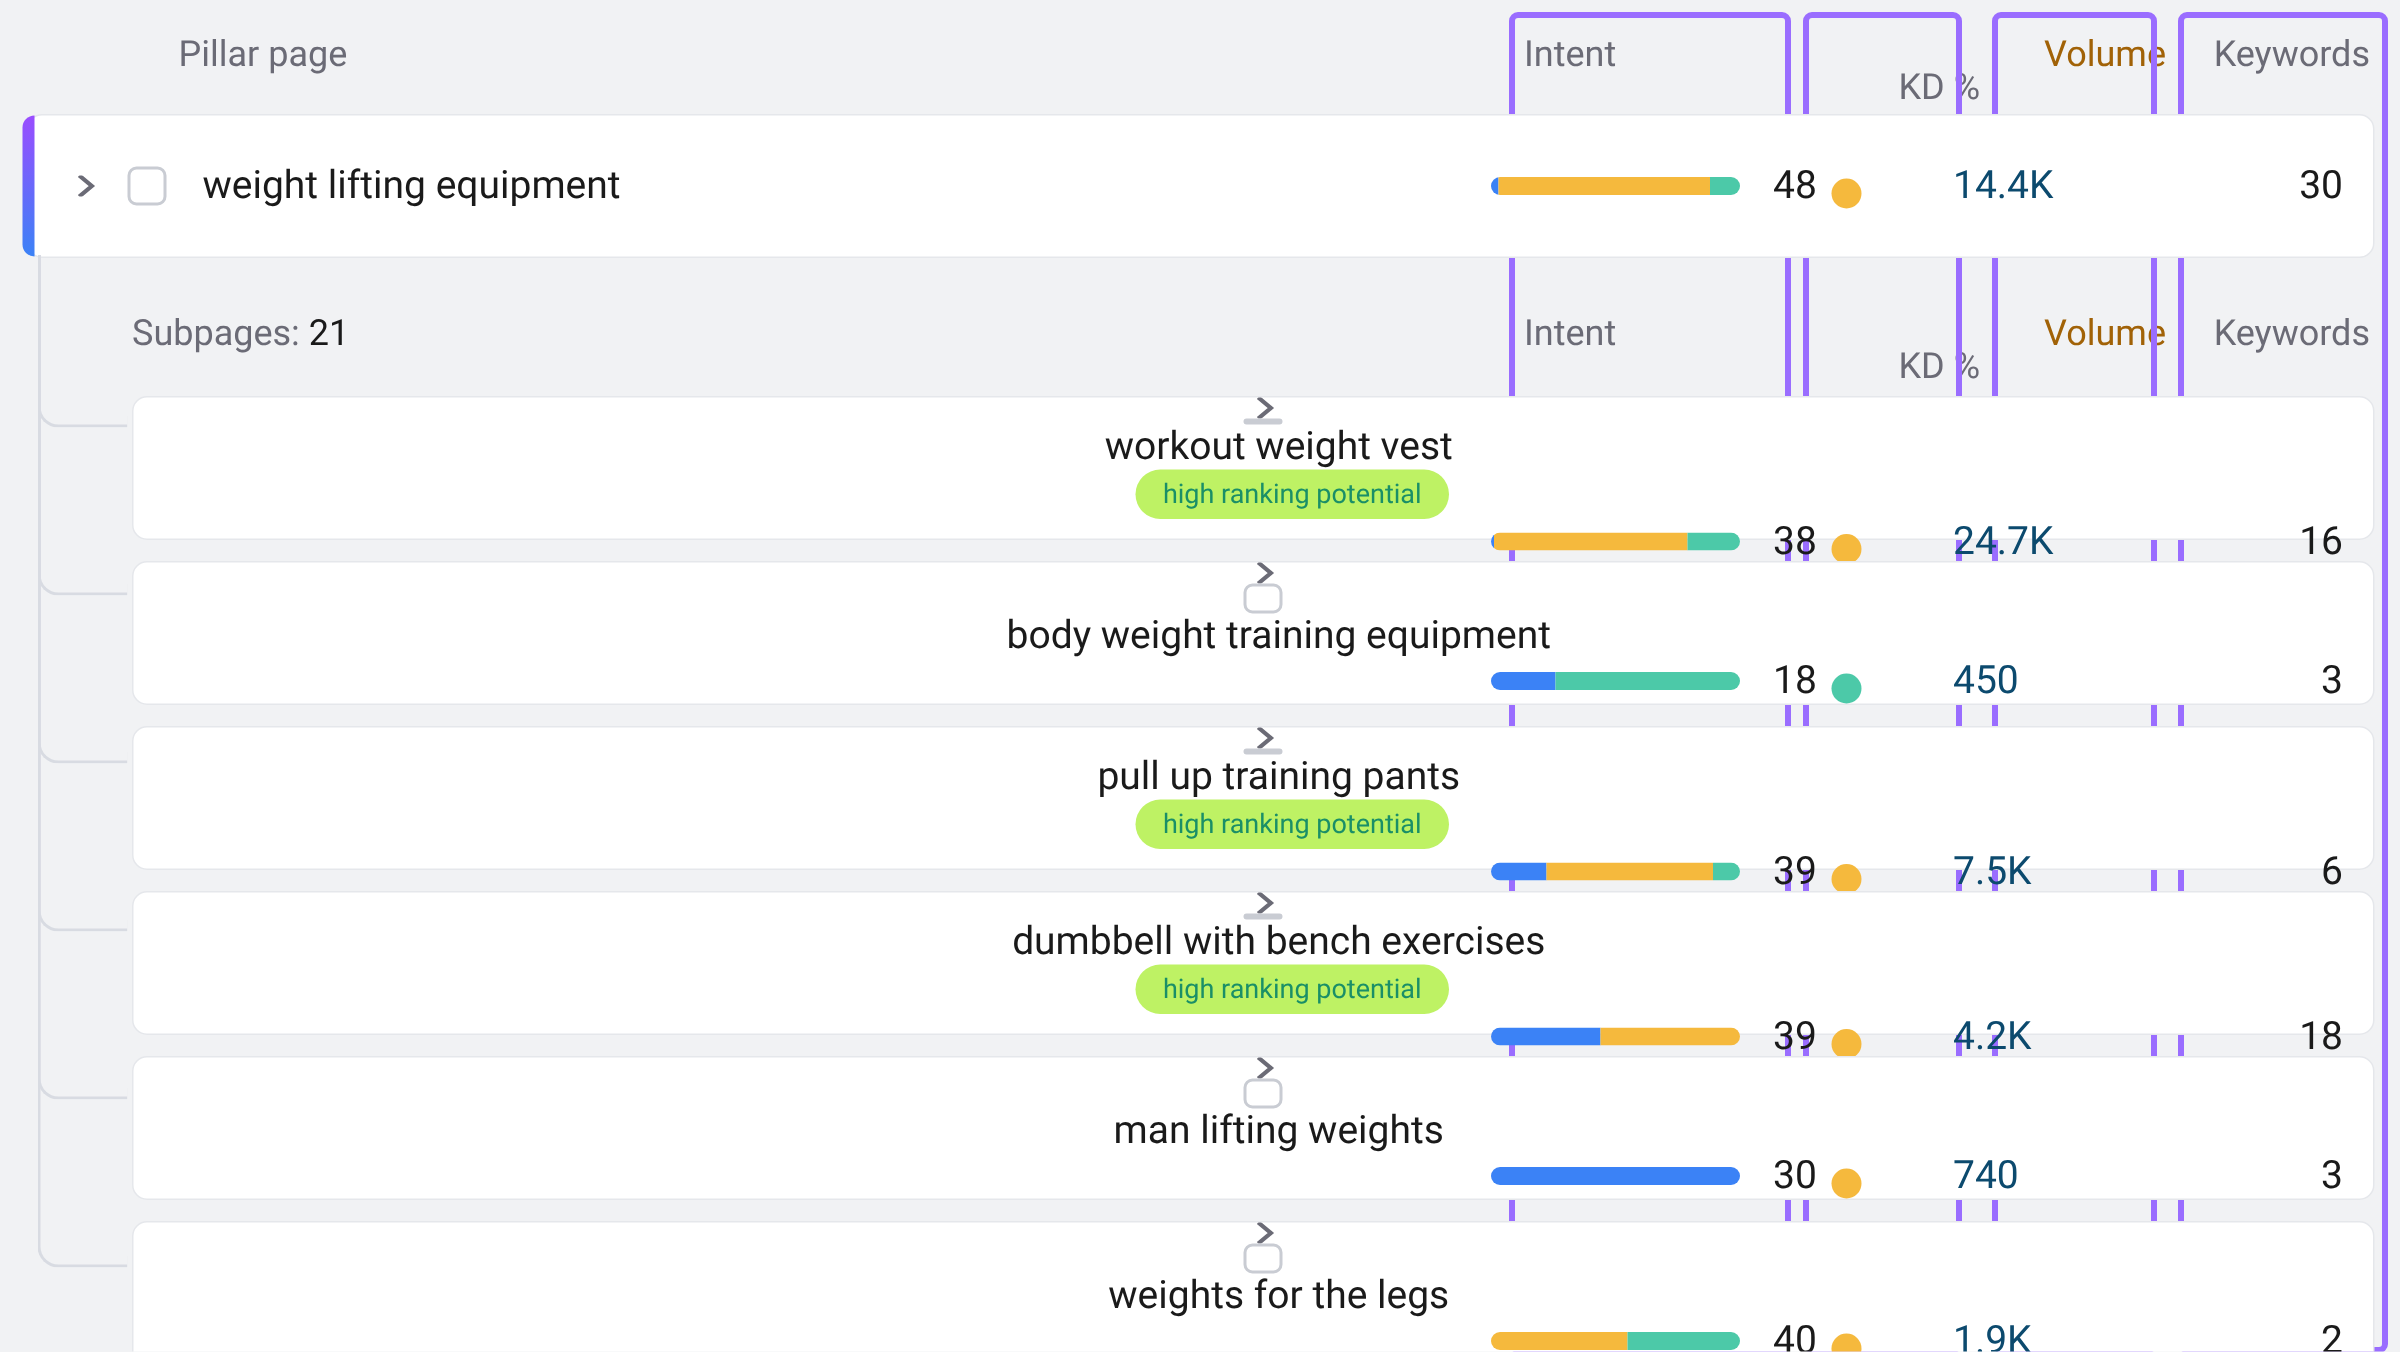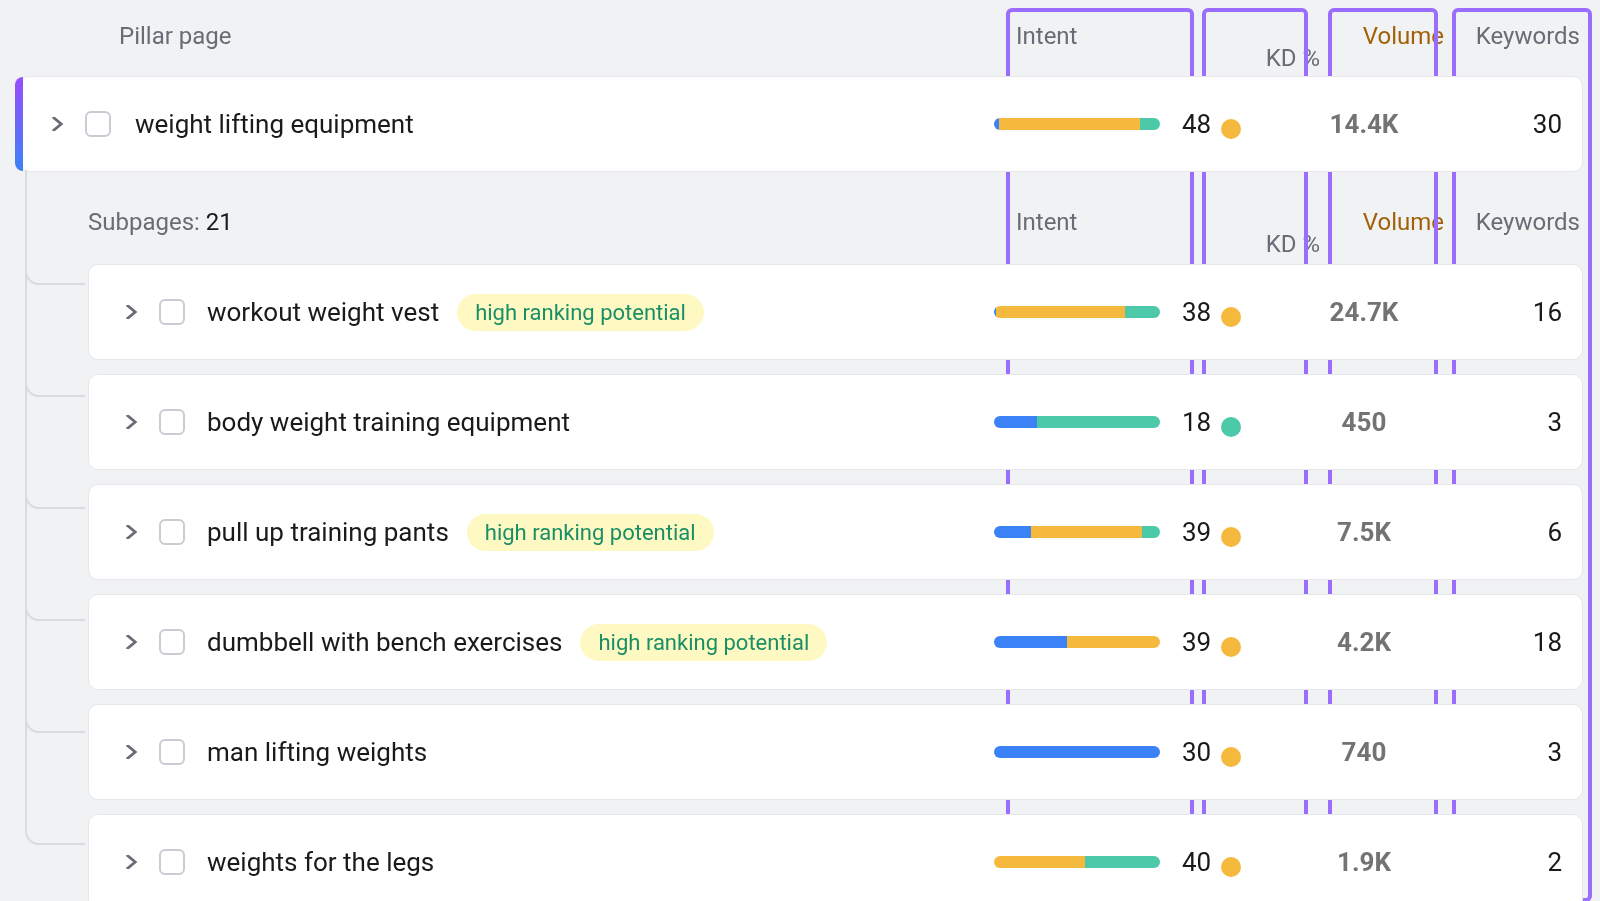--- a/index.html
+++ b/index.html
@@ -49,21 +49,21 @@
   .chev {
     width: 16px; height: 16px; display: flex; align-items:center; justify-content:center;
     color:#6b6b76; margin-right: 20px; cursor:pointer;
   }
   .checkbox {
     width:26px; height:26px; border:2px solid #c9ccd3; border-radius:6px; background:#fff; margin-right:24px;
     cursor:pointer;
   }
   .row-title { font-size:26px; color:#1a1a1a; font-weight:400; white-space:nowrap;}
   .badge {
-    display:inline-block; background:#fef9c3; color:#1a8f67; font-size:22px;
+    display:inline-block; background:#bef264; color:#1a8f67; font-size:18px;
     padding:6px 18px; border-radius:999px; margin-left:18px; white-space:nowrap;
   }
 
   .row-right {
     margin-left:auto;
     display:flex; align-items:center;
   }
   .intent-wrap { width:188px; display:flex; align-items:center; }
   .intent-bar {
     width:166px; height:12px; border-radius:999px; overflow:hidden; display:flex;
@@ -71,36 +71,36 @@
   .seg { height:100%; }
   .seg-blue   { background:#3b82f6; }
   .seg-orange { background:#f5b93d; }
   .seg-green  { background:#4cc9a8; }
 
   .kd-wrap { width:120px; display:flex; align-items:flex-end; gap:10px; font-size:26px; color:#1a1a1a;}
   .kd-dot { width:20px; height:20px; border-radius:50%; }
   .dot-orange { background:#f5b93d; }
   .dot-green  { background:#4cc9a8; }
 
-  .vol-wrap { width:130px; text-align:center; padding-right:6px; font-size:26px; color:#737373;font-weight:bold; }
+  .vol-wrap { width:130px; text-align:left; padding-right:6px; font-size:26px; color:#0c4a6e; }
   .kw-wrap  { width:150px; text-align:right; padding-right:20px; font-size:26px; color:#1a1a1a; }
 
   .sub-header {
     display:flex; align-items:center; height:56px; padding-left:88px; margin-top:22px;
   }
   .sub-header .sub-left { flex:1; color:#6b6b76; font-size:24px; }
   .sub-header .sub-left .count { color:#1a1a1a; }
 
   .sub-row {
     position:relative;
     margin: 14px 0 0 88px;
     width: 1495px;
     height: 96px;
     background:#fff; border:1px solid #e5e7eb; border-radius:10px;
-    display:flex; align-items:center; padding-left:34px;
+    display:flex; align-items:center; padding-left:34px;flex-direction:column;
   }
   .sub-row .chev { margin-right:20px; }
   .sub-row .checkbox { margin-right:22px; }
 
   
   .tree {
     position:absolute; left:25px; width:60px; border-left:2px solid #d8dbe2; border-bottom:2px solid #d8dbe2;
     border-bottom-left-radius:14px;
   }
   .t0 { top:170px; height:115px; }

